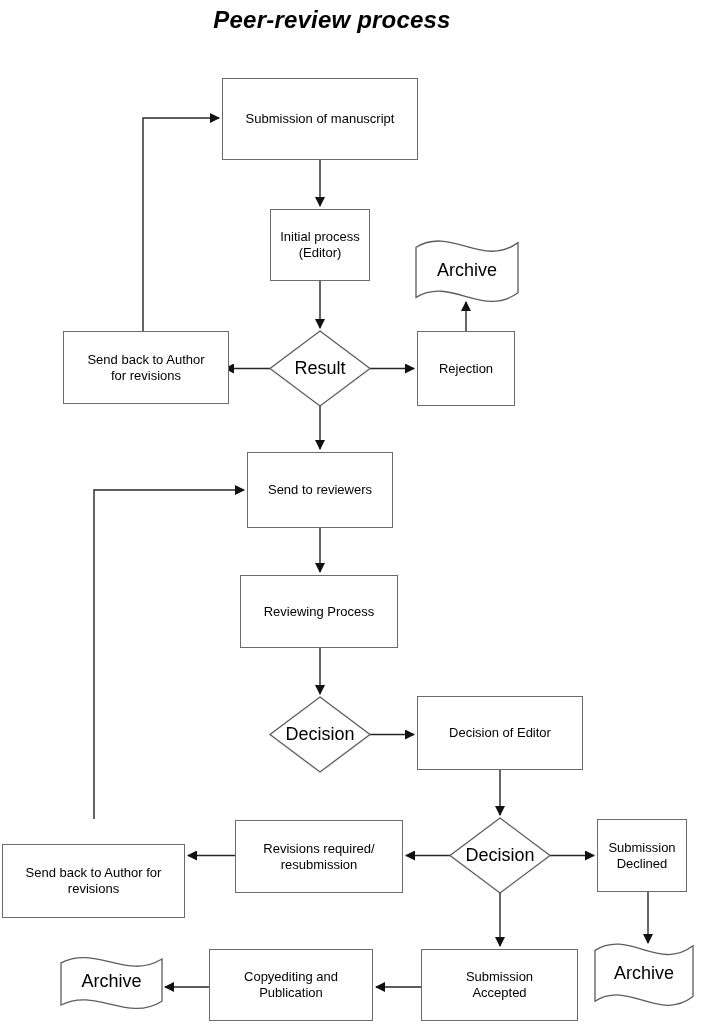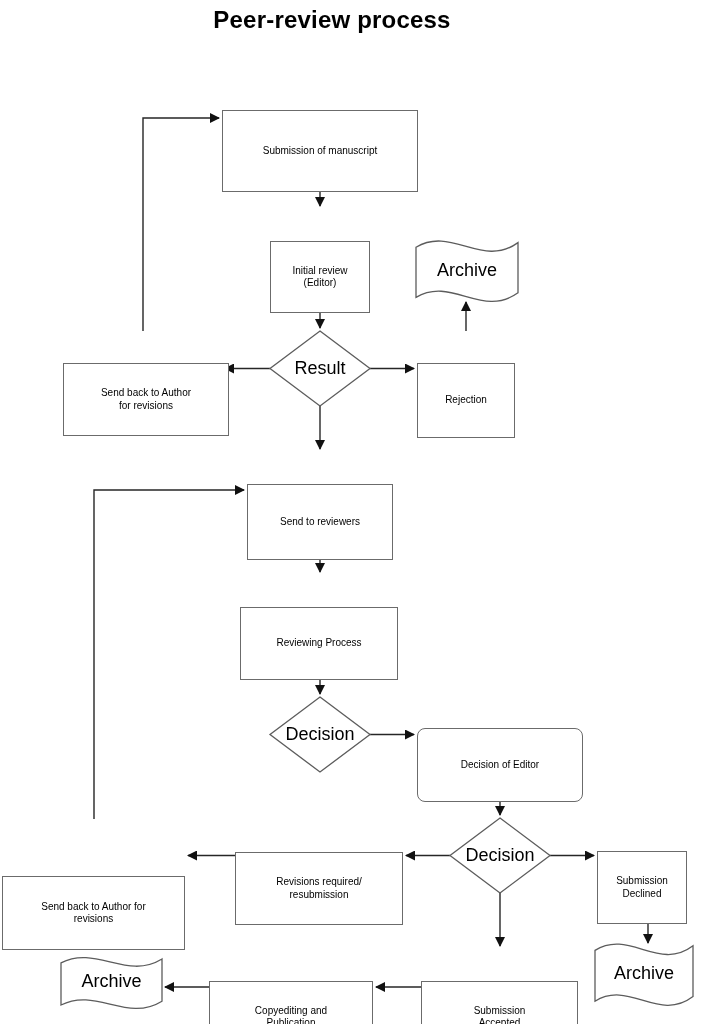--- a/index.html
+++ b/index.html
@@ -11,36 +11,36 @@
     color:#000000;
     overflow:hidden;
   }
   #diagram-title{
     position:absolute;
     left:0;top:6px;width:664px;
     text-align:center;
     font-size:24px;
     font-weight:700;
     letter-spacing:0.2px;
+    font-style:italic;
   }
   svg.layer{position:absolute;left:0;top:0;}
   .rect-node{
     position:absolute;
     box-sizing:border-box;
     border:1px solid #6b6b6b;
     background:#ffffff;
     display:flex;
     align-items:center;
     justify-content:center;
     text-align:center;
-    font-size:10px;
+    font-size:13px;
     line-height:1.22;
     white-space:pre-line;
     padding:2px;
-    margin-top:32px;
   }
   .float-label{
     position:absolute;
     display:flex;
     align-items:center;
     justify-content:center;
     text-align:center;
     font-size:18px;
     line-height:1.22;
     white-space:pre-line;
@@ -88,33 +88,33 @@
       <polygon points="320,697 370,734.5 320,772 270,734.5"></polygon>
       <polygon points="500,818 550,855.5 500,893 450,855.5"></polygon>
       <path d="M416,247.2 C451.7,225.9 482.3,268.5 518,242.6 L518,292.8 C482.3,318.6 451.7,276.1 416,297.4 Z"></path>
       <path d="M595,950.4 C629.3,928.8 658.7,972 693,945.8 L693,996.6 C658.7,1022.8 629.3,979.7 595,1001.2 Z"></path>
       <path d="M61,962.8 C96.4,944.9 126.7,980.7 162,959 L162,1001.2 C126.7,1023 96.4,987.1 61,1005 Z"></path>
     </g>
   </svg>
 
   <div class="rect-node" style="left:222px;top:78px;width:196px;height:82px;">Submission of manuscript</div>
 
-  <div class="rect-node" style="left:270px;top:209px;width:100px;height:72px;">Initial review
+  <div class="rect-node" style="left:270px;top:209px;width:100px;height:72px;">Initial process
 (Editor)</div>
 
   <div class="rect-node" style="left:63px;top:331px;width:166px;height:73px;">Send back to Author
 for revisions</div>
 
   <div class="rect-node" style="left:417px;top:331px;width:98px;height:75px;">Rejection</div>
 
   <div class="rect-node" style="left:247px;top:452px;width:146px;height:76px;">Send to reviewers</div>
 
   <div class="rect-node" style="left:240px;top:575px;width:158px;height:73px;text-align:right;">Reviewing Process</div>
 
-  <div class="rect-node" style="left:417px;top:696px;width:166px;height:74px;border-radius:8px;">Decision of Editor</div>
+  <div class="rect-node" style="left:417px;top:696px;width:166px;height:74px;">Decision of Editor</div>
 
   <div class="rect-node" style="left:2px;top:844px;width:183px;height:74px;">Send back to Author for
 revisions</div>
 
   <div class="rect-node" style="left:235px;top:820px;width:168px;height:73px;">Revisions required/
 resubmission</div>
 
   <div class="rect-node" style="left:597px;top:819px;width:90px;height:73px;">Submission
 Declined</div>
 

